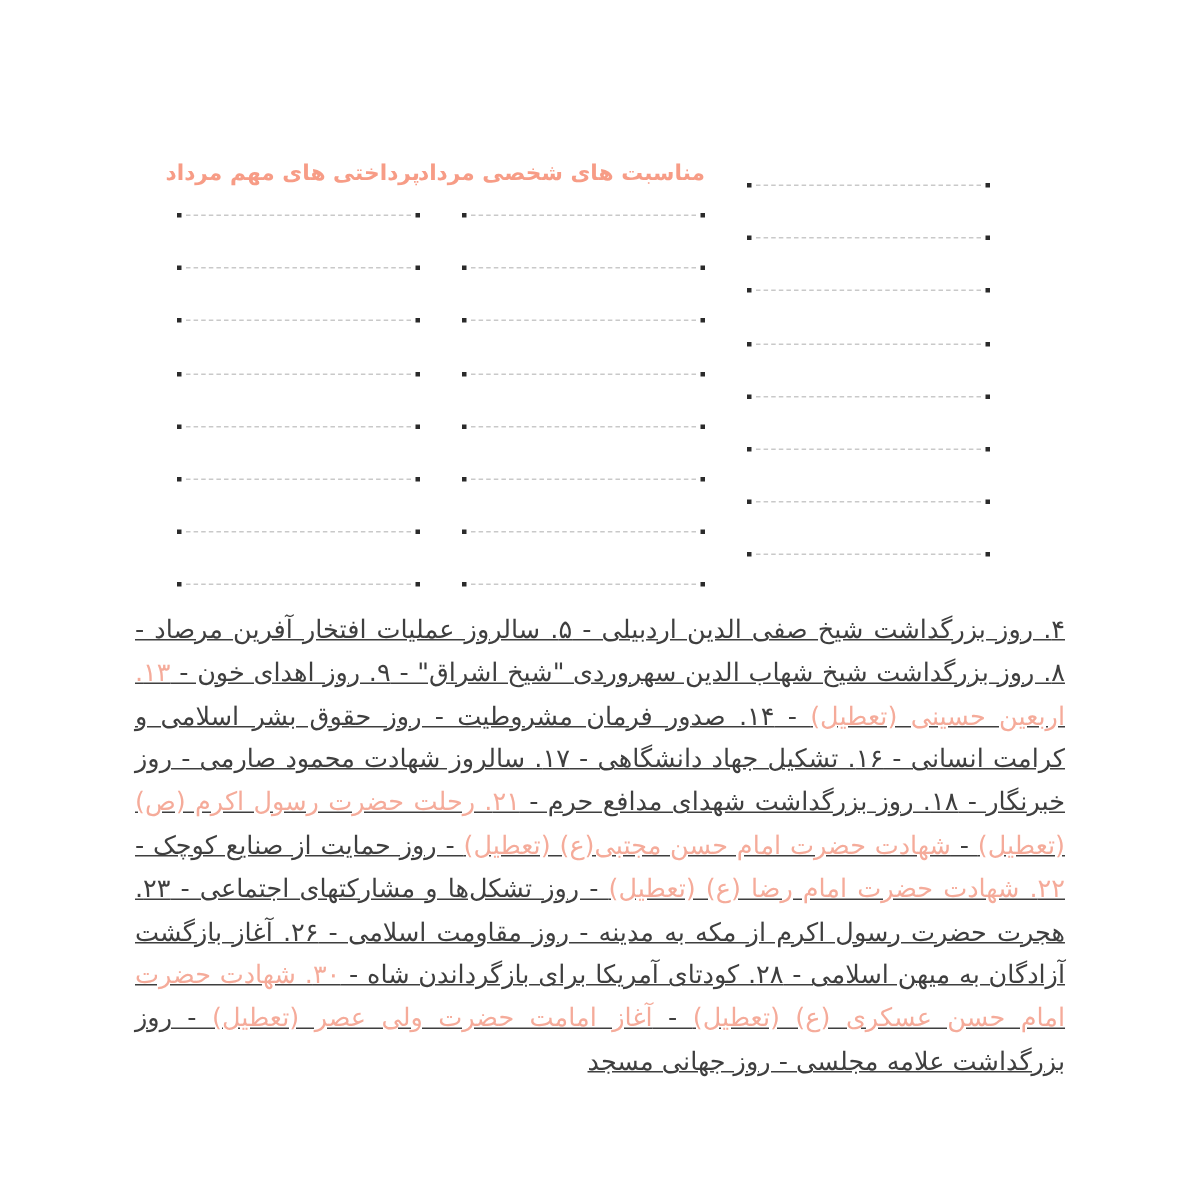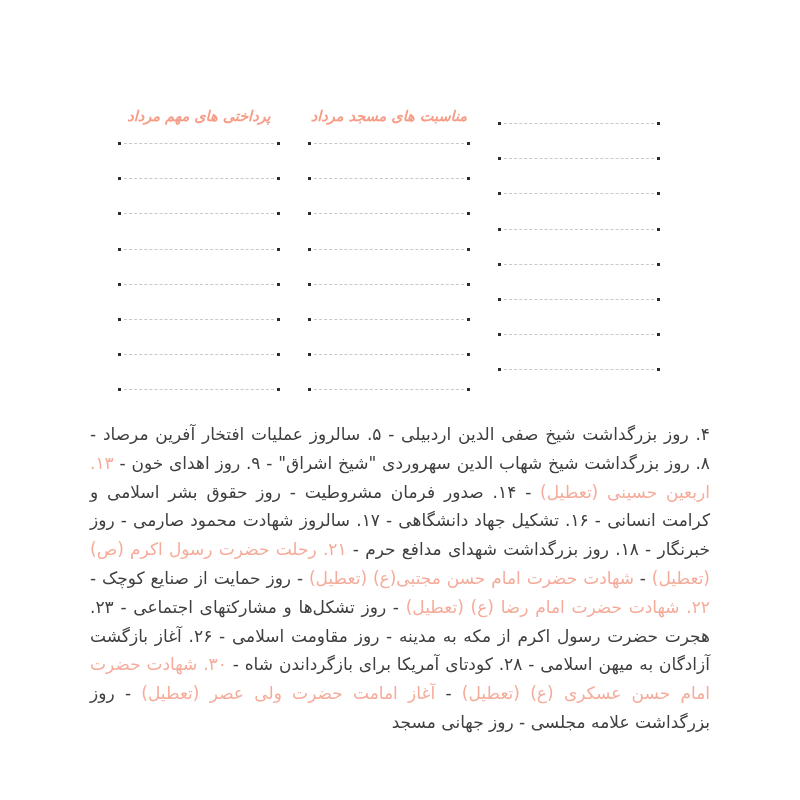--- a/index.html
+++ b/index.html
@@ -32,48 +32,48 @@
   }
   .col { width: 162px; }
   .col-header {
     height: 20px;
     line-height: 20px;
     text-align: center;
     font-size: 14.5px;
     font-weight: bold;
     color: var(--header-color);
     white-space: nowrap;
-    font-style: italic;
   }
   .wline {
     display: flex;
     align-items: center;
     height: 35.2px;
   }
   .wline .dot {
     width: 3px; height: 3px;
     background: var(--dot-color);
     flex: 0 0 auto;
   }
   .wline .dash {
     flex: 1 1 auto;
     height: 0;
     border-top: 1px dashed var(--dash-color);
     margin: 0 3px;
   }
   .notes {
     position: absolute;
-    top: 420px; left: 90px;
+    top: 406px; left: 90px;
     width: 620px;
     direction: rtl;
     text-align: justify;
     font-size: 17px;
     line-height: 28.8px;
     color: var(--text-color);
     letter-spacing: 0;
+    text-decoration: underline;
   }
   .notes .hl { color: var(--highlight-color); }
 </style>
 </head>
 <body>
 
 <div class="page">
   <div class="columns">
       <div class="col">
         <div class="wline">
@@ -111,21 +111,21 @@
           <span class="dash"></span>
           <span class="dot"></span>
         </div>
         <div class="wline">
           <span class="dot"></span>
           <span class="dash"></span>
           <span class="dot"></span>
         </div>
       </div>
       <div class="col">
-        <div class="col-header">مناسبت های مسجد مرداد</div>
+        <div class="col-header">مناسبت های شخصی مرداد</div>
         <div class="wline">
           <span class="dot"></span>
           <span class="dash"></span>
           <span class="dot"></span>
         </div>
         <div class="wline">
           <span class="dot"></span>
           <span class="dash"></span>
           <span class="dot"></span>
         </div>

